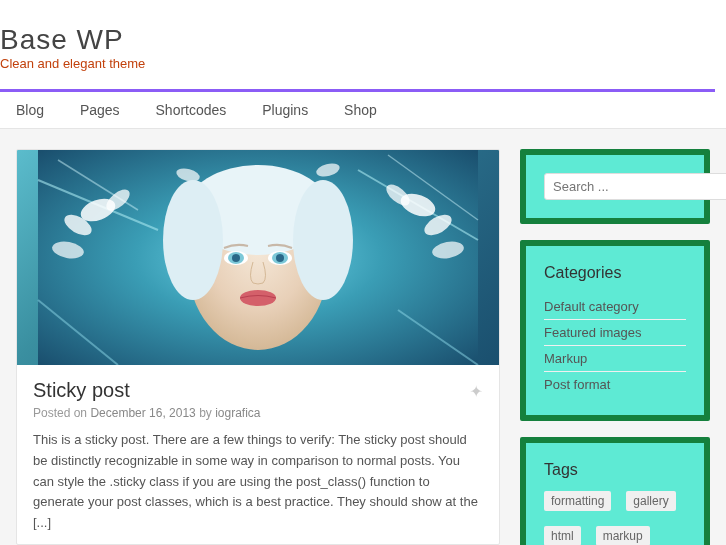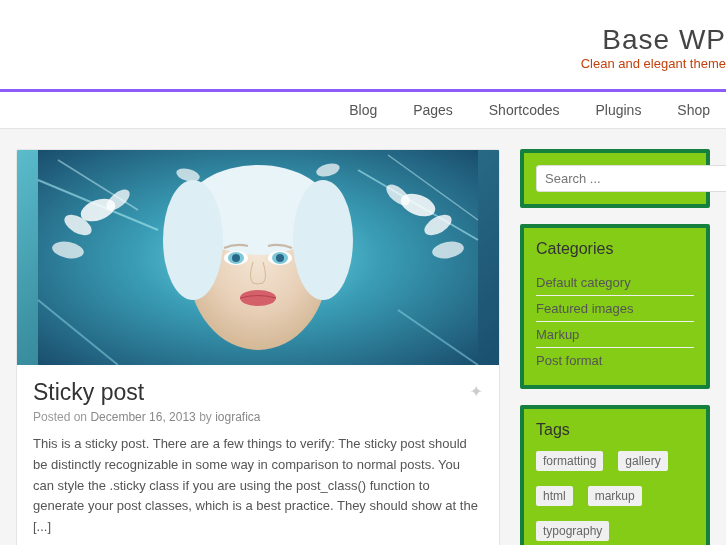--- a/index.html
+++ b/index.html
@@ -1,22 +1,22 @@
 <!DOCTYPE html>
 <html><head>
   <meta charset="utf-8">
   <style>
     * { box-sizing: border-box; margin: 0; padding: 0; }
     body { font-family: 'Helvetica Neue', Arial, sans-serif; background: #f5f5f5; color: #333; font-size: 14px; }
 
     
     .site-header {
       background: #fff;
-      text-align: right;
-      padding: 24px 0 0 0;
+      text-align: left;
+      padding: 24px 11px 0 0;
       border-bottom: 1px solid #e5e5e5;
     }
     .site-title {
       font-size: 28px;
       font-weight: 300;
       color: #444;
       letter-spacing: 1px;
     }
     .site-tagline {
       font-size: 13px;
@@ -74,21 +74,21 @@
     
     .post-body {
       padding: 14px 16px 10px 16px;
     }
     .post-title-row {
       display: flex;
       align-items: flex-start;
       justify-content: space-between;
     }
     .post-title {
-      font-size: 23px;
+      font-size: 20px;
       font-weight: 400;
       color: #333;
     }
     .sticky-icon {
       color: #ccc;
       font-size: 16px;
       margin-top: 3px;
     }
     .post-meta {
       font-size: 12px;
@@ -102,24 +102,24 @@
       line-height: 1.6;
       margin-top: 10px;
     }
 
     
     .sidebar {
       width: 190px;
       flex-shrink: 0;
     }
     .sidebar-widget {
-      background: #84cc16;
-      border: 4px solid #15803d;
+      background: #5eead4;
+      border: 6px solid #15803d;
       border-radius: 2px;
-      padding: 12px;
+      padding: 18px;
       margin-bottom: 16px;
     }
 
     
     .search-form {
       display: flex;
       gap: 6px;
     }
     .search-input {
       flex: 1;

